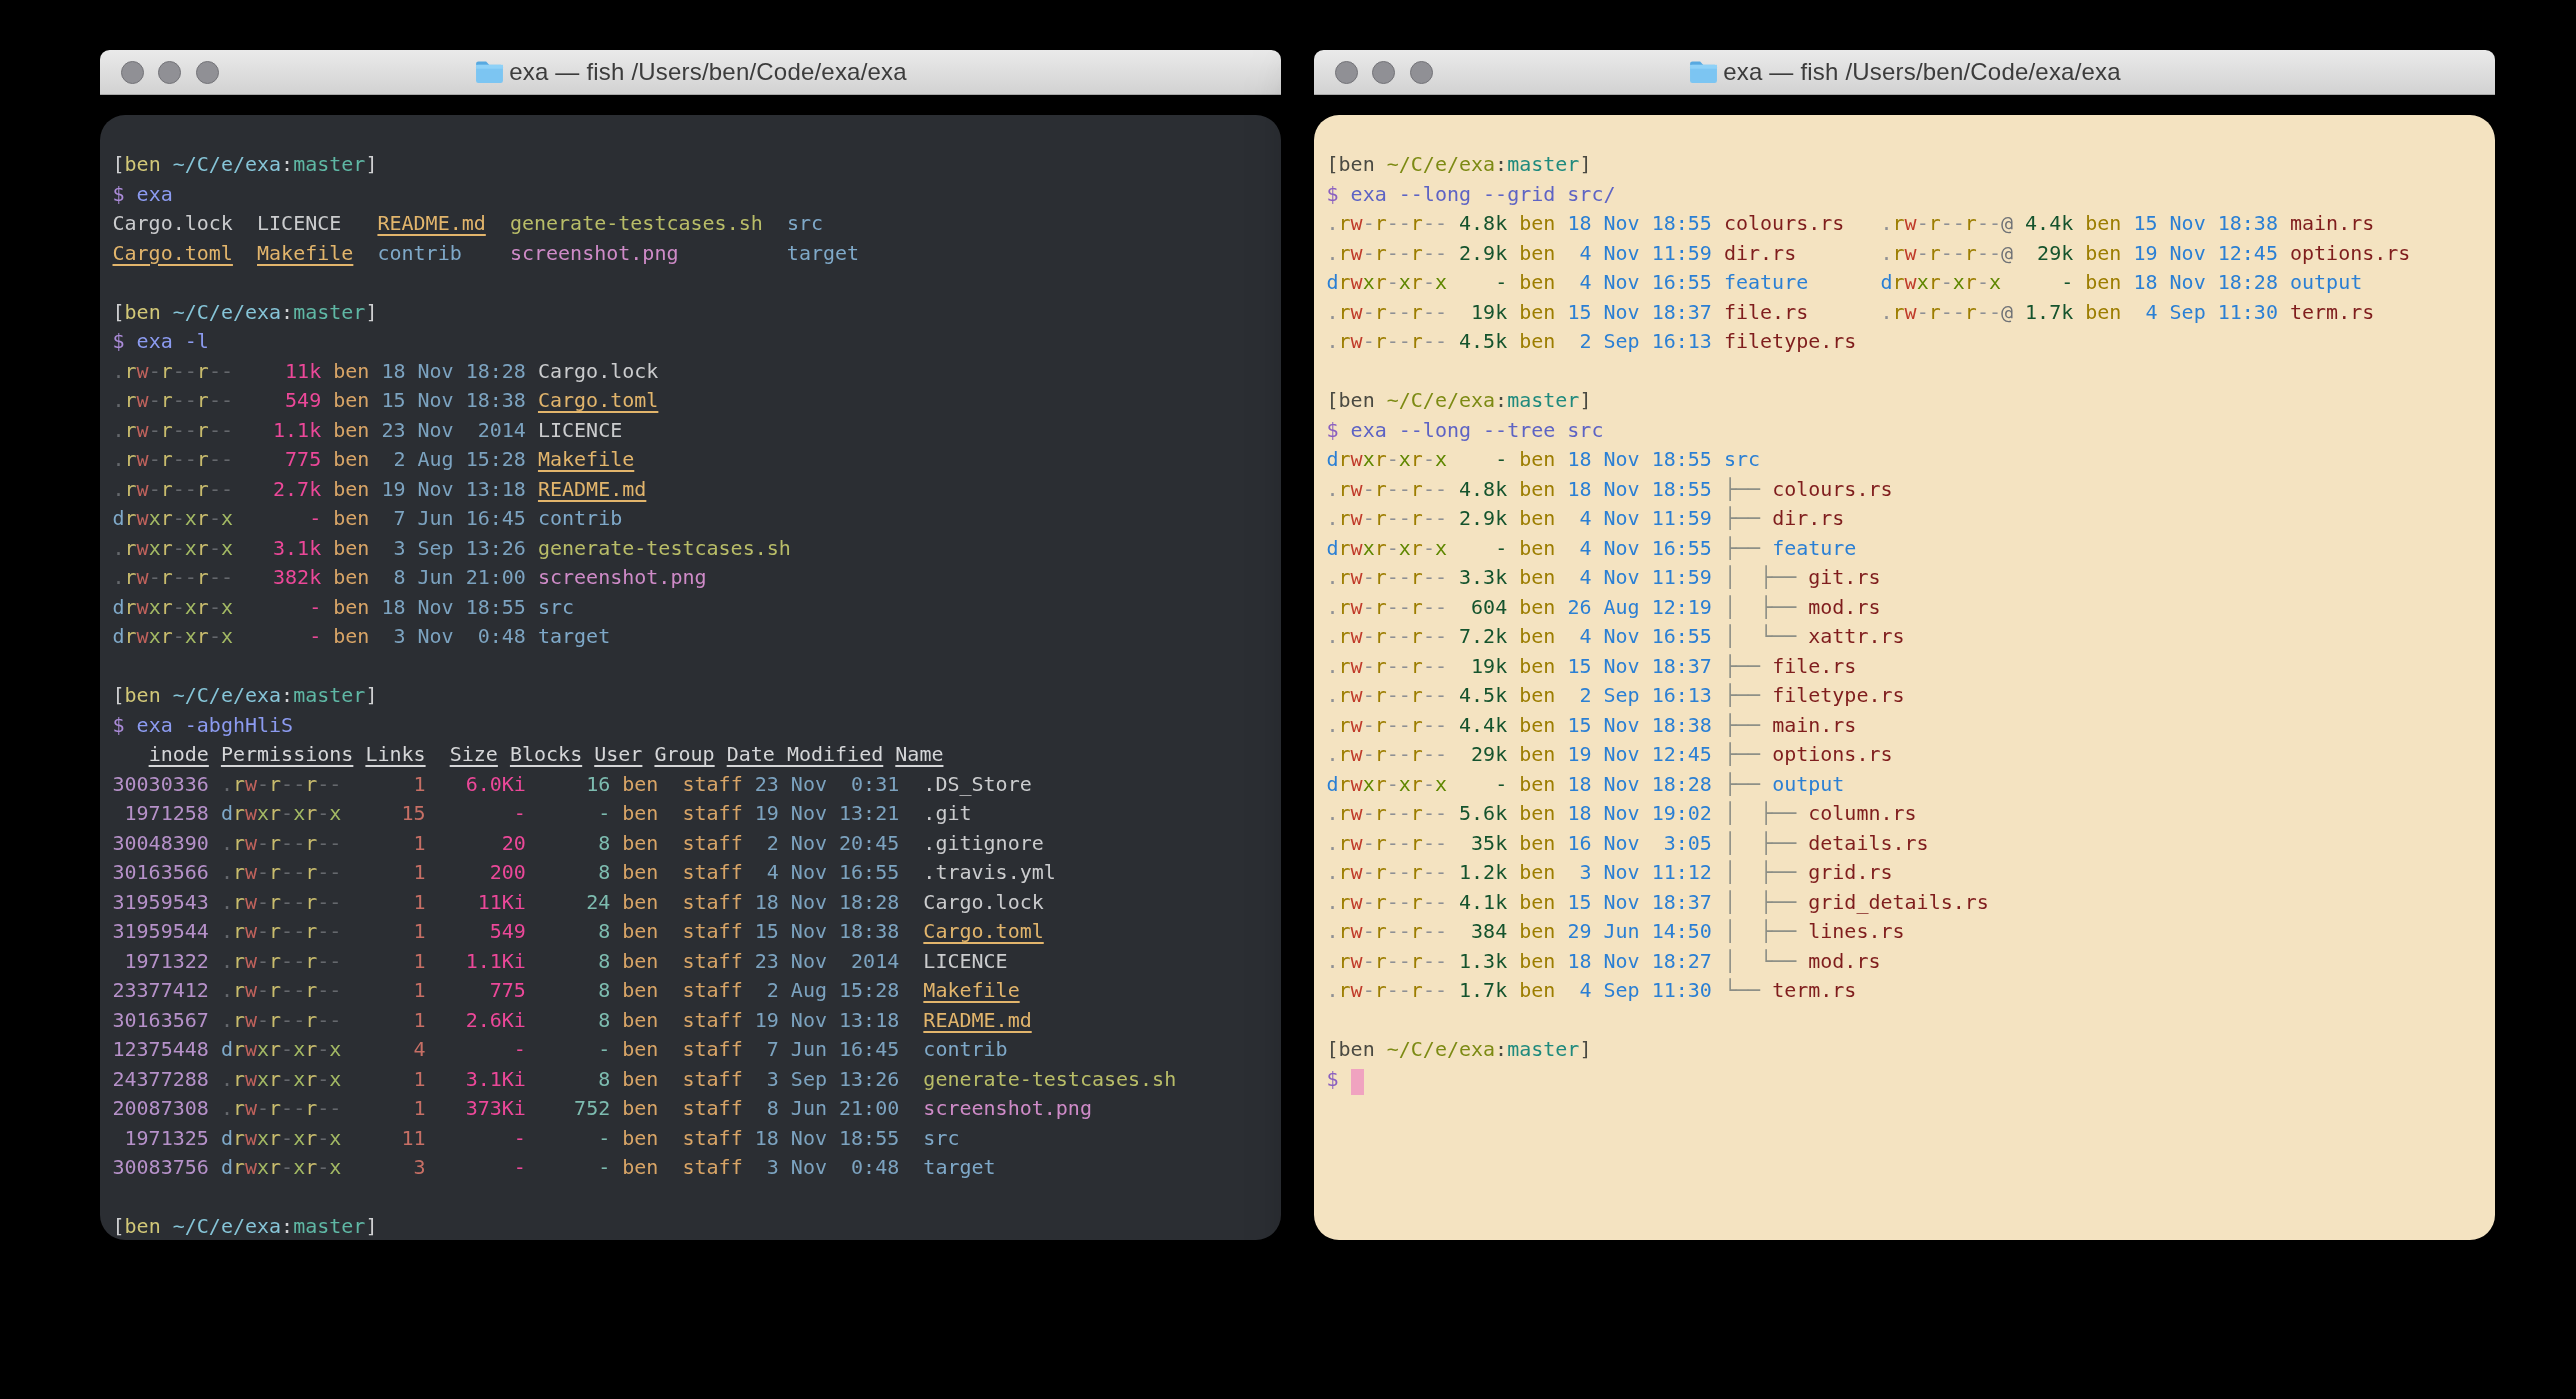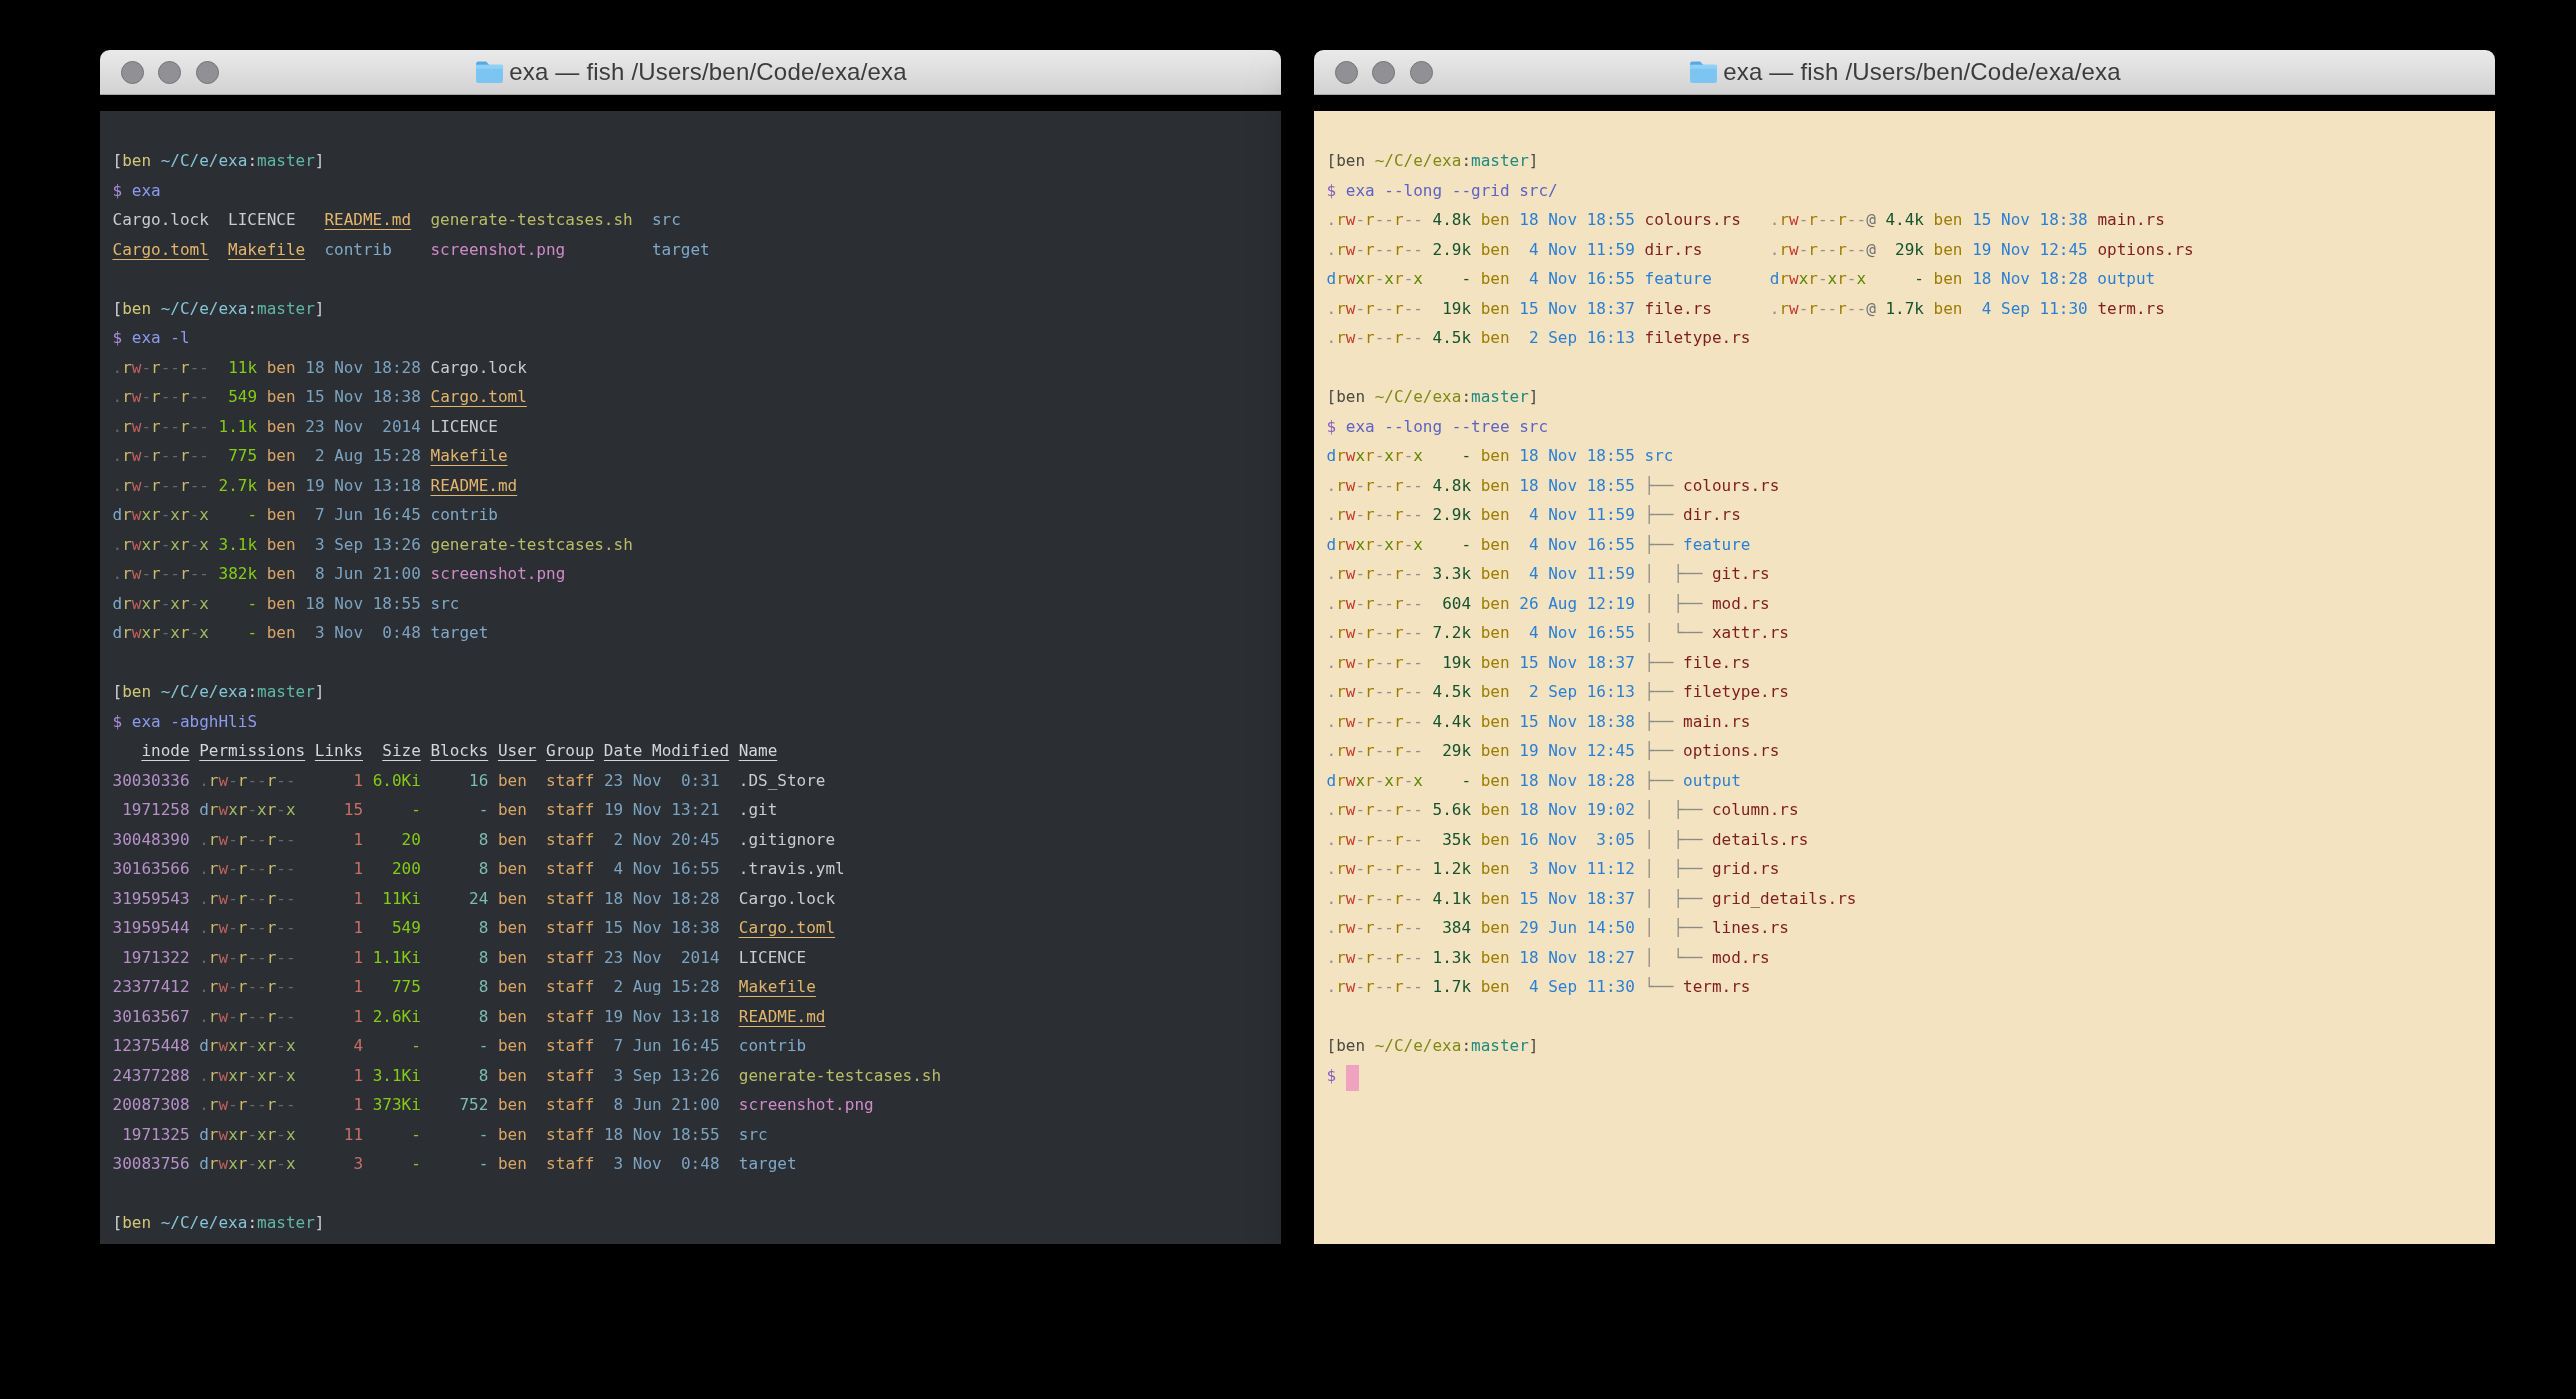--- a/index.html
+++ b/index.html
@@ -14,38 +14,38 @@
   .titlebar{height:44px;background:linear-gradient(#eaeaea,#d2d2d2);
             border-bottom:1px solid #a9a9a9;position:relative;
             display:flex;align-items:center;justify-content:center;gap:4px;}
   .title{color:#3c3c3c;font-size:24px;letter-spacing:0.2px;}
   .lights{position:absolute;left:21px;top:0;height:100%;display:flex;align-items:center;gap:14.4px;}
   .light{width:23px;height:23px;border-radius:50%;background:#909095;border:1px solid #737378;box-sizing:border-box;}
   .folder{display:inline-block;width:31px;height:25px;position:relative;}
 
   .term{position:absolute;left:0;right:0;top:45px;bottom:0;
         padding:35px 7.7px 0 12.5px;
-        font-family:"DejaVu Sans Mono",monospace;font-size:16px;line-height:29.5px;
-        white-space:pre;overflow:hidden;}
+        font-family:"DejaVu Sans Mono",monospace;font-size:20px;line-height:29.5px;
+        white-space:pre;overflow:hidden;border-radius:25px;}
   .tl{height:29.5px;}
 
   
   .t-dark .term{background:#2b2e33;color:#cfd0d2;}
   .t-dark .s-pb{color:#cfd0d2;}
   .t-dark .s-usr{color:#d2c878;}
   .t-dark .s-pth{color:#86c5d8;}
   .t-dark .s-br{color:#5fb8a5;}
   .t-dark .s-dol{color:#ab8bd8;}
   .t-dark .s-cmd{color:#8c9bf0;text-align:center;}
   .t-dark .s-txt{color:#cbccce;margin-top:47px;}
   .t-dark .s-dir{color:#7fa9c9;}
   .t-dark .s-uf{color:#e2b56c;text-decoration:underline;text-underline-offset:3.8px;}
   .t-dark .s-sh{color:#b9bd68;}
   .t-dark .s-img{color:#cf8bc8;}
-  .t-dark .s-sz{color:#84cc16;}
+  .t-dark .s-sz{color:#ec4899;margin-left:28px;}
   .t-dark .s-own{color:#d9a567;}
   .t-dark .s-dt{color:#7ca3c0;}
   .t-dark .s-ino{color:#b691c9;}
   .t-dark .s-lnk{color:#c76f65;}
   .t-dark .s-blk{color:#7dbcb0;}
   .t-dark .s-hdr{color:#d5d6d8;text-decoration:underline;text-underline-offset:3.8px;}
   .t-dark .p-dot,.t-dark .p-dash{color:#65686d;}
   .t-dark .p-r{color:#c9bc6d;}
   .t-dark .p-w{color:#c0625c;}
   .t-dark .p-x{color:#a3b964;}

